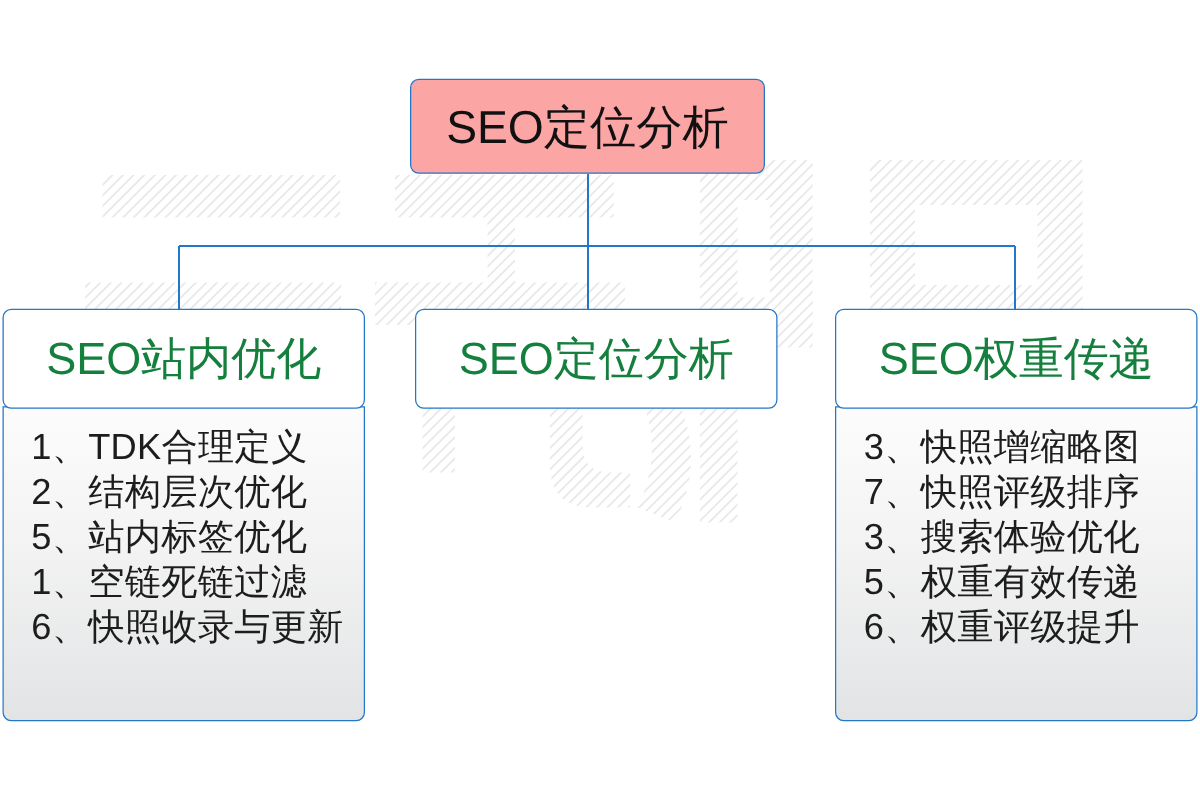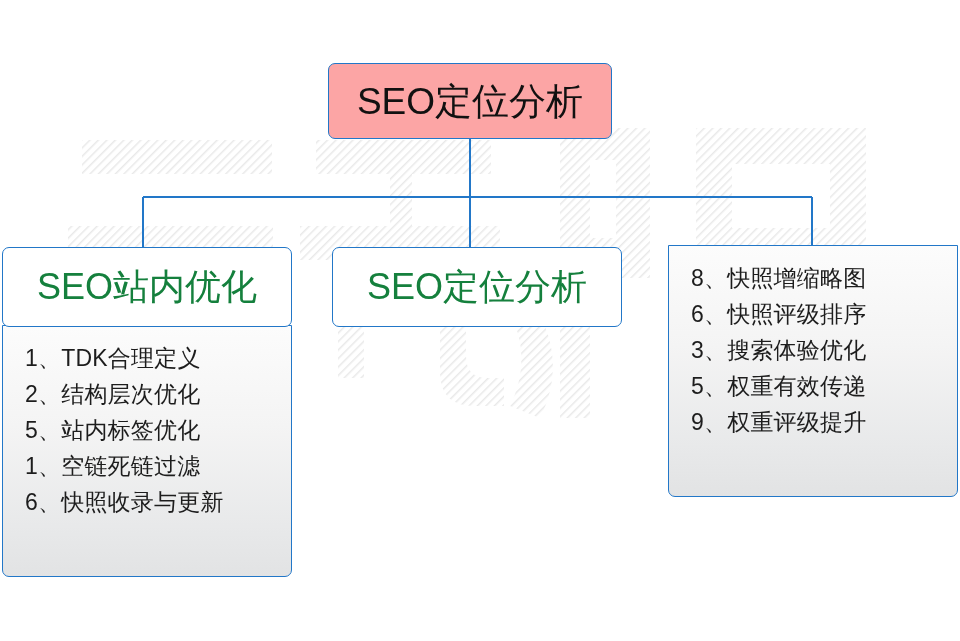--- a/index.html
+++ b/index.html
@@ -117,21 +117,21 @@
     padding: 14px 0 0 0;
     position: relative;
     z-index: 1;
   }
   .item-list {
     list-style: none;
     margin: 0;
     padding: 0 0 0 22px;
   }
   .item-list li {
-    font-size: 23px;
+    font-size: 29px;
     color: #1d1d1d;
     line-height: 36px;
     white-space: nowrap;
     letter-spacing: 0.2px;
   }
 </style>
 </head>
 <body>
 
 <div id="canvas">
@@ -206,25 +206,28 @@
       </div>
     </div>
 
     <div class="column col-1">
       <div class="col-header">
         <span class="col-header-title">SEO定位分析</span>
       </div>
     </div>
 
     <div class="column col-2">
+      <div class="col-header">
+        <span class="col-header-title">SEO权重传递</span>
+      </div>
       <div class="col-body">
         <ul class="item-list">
-          <li>8、快照增缩略图</li>
-          <li>6、快照评级排序</li>
+          <li>3、快照增缩略图</li>
+          <li>7、快照评级排序</li>
           <li>3、搜索体验优化</li>
           <li>5、权重有效传递</li>
-          <li>9、权重评级提升</li>
+          <li>6、权重评级提升</li>
         </ul>
       </div>
     </div>
 
   </div>
 </div>
 
 </body></html>

